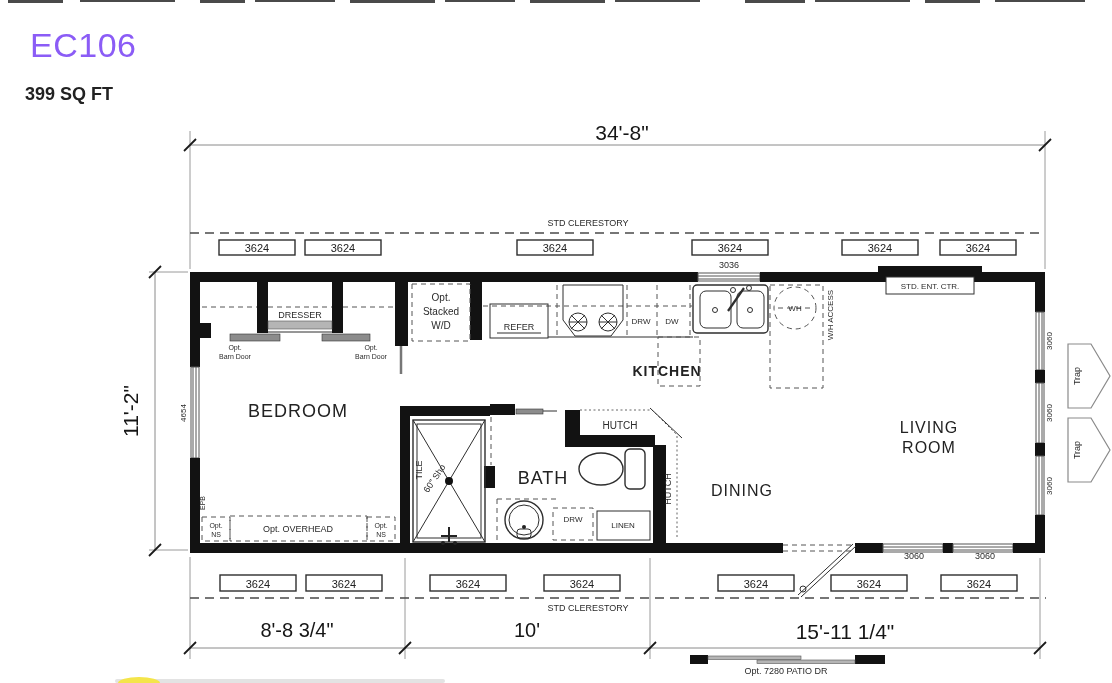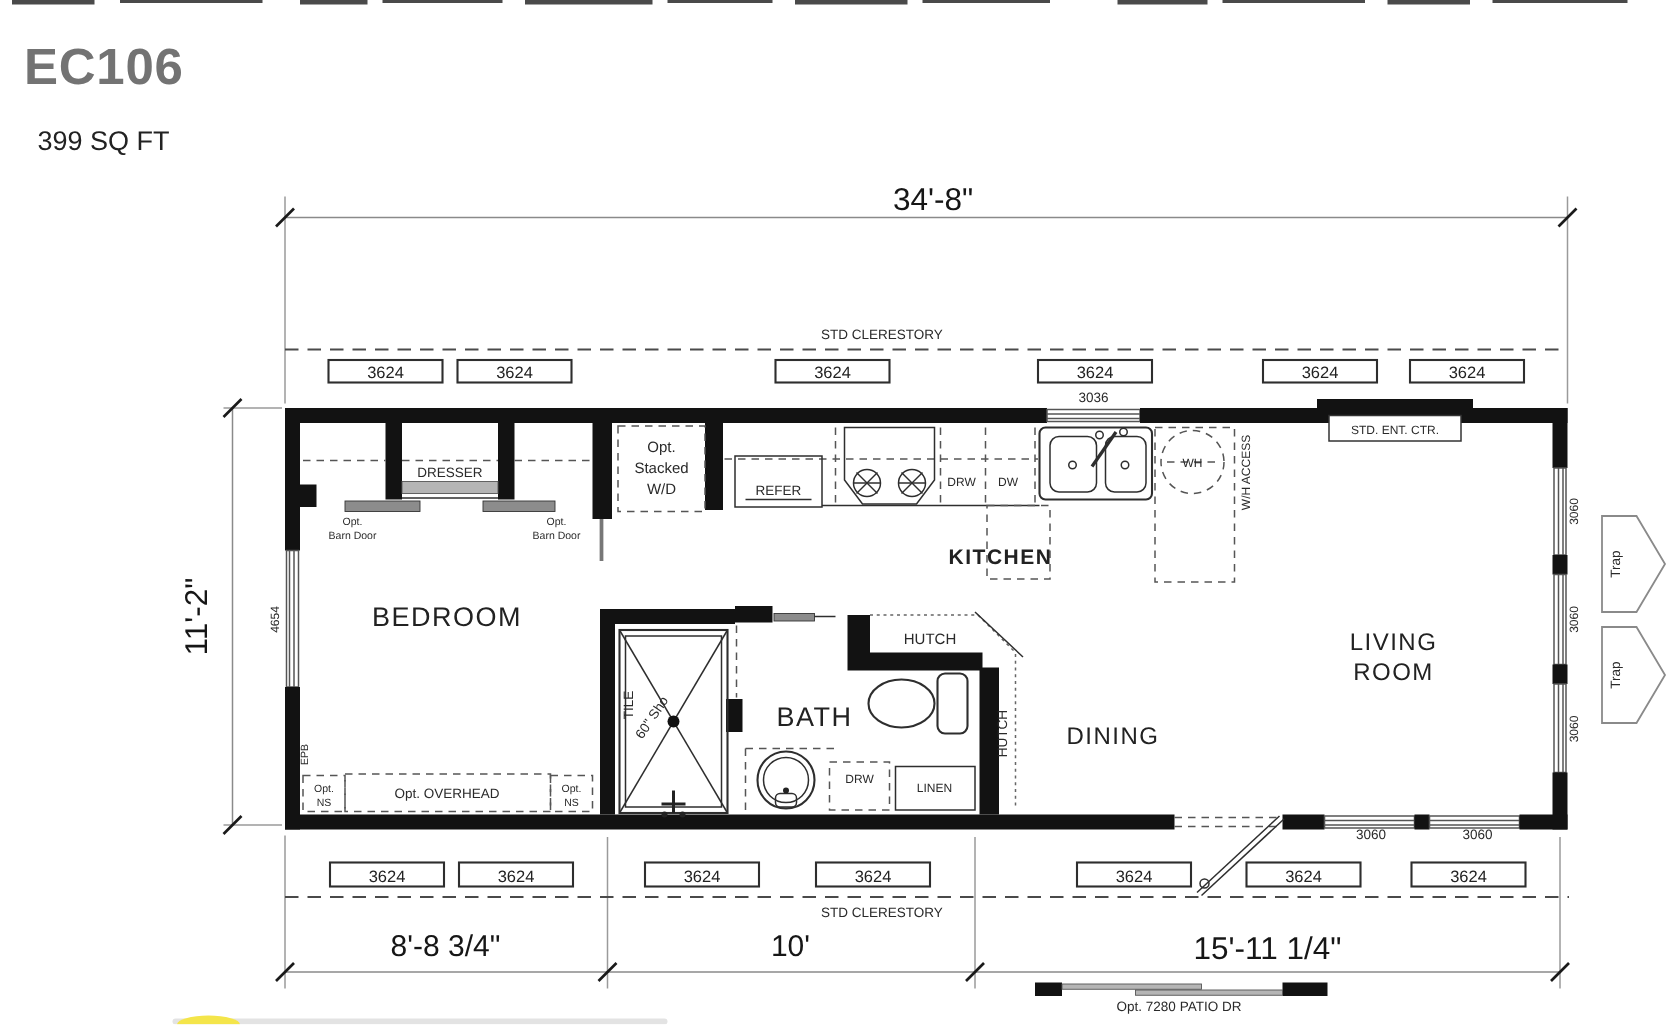--- a/index.html
+++ b/index.html
@@ -1,19 +1,19 @@
 <!DOCTYPE html>
 <html><head>
 <meta charset="utf-8">
 <style>
   html,body{margin:0;padding:0;background:#fff;}
   .stage{position:relative;width:1112px;height:683px;background:#fff;overflow:hidden;
          font-family:"Liberation Sans",sans-serif;}
-  .page-title{position:absolute;left:16px;top:26px;font-size:34px;font-weight:bold;color:#737373;letter-spacing:0.5px;}
-  .page-subtitle{position:absolute;left:25px;top:84px;font-size:18px;font-weight:400;color:#222;}
+  .page-title{position:absolute;left:30px;top:26px;font-size:34px;font-weight:normal;color:#8b5cf6;letter-spacing:0.5px;}
+  .page-subtitle{position:absolute;left:25px;top:84px;font-size:18px;font-weight:700;color:#222;}
   .top-artifact{position:absolute;top:0;left:0;width:1112px;height:4px;}
   .top-artifact i{position:absolute;top:0;display:block;background:#4a4a4a;}
   .bottom-bar{position:absolute;left:115px;top:679px;width:330px;height:4px;background:#e3e3e3;border-radius:2px;}
   .bottom-sun{position:absolute;left:118px;top:677px;width:42px;height:6px;background:#f4e54a;
               border-radius:50% 50% 0 0 / 100% 100% 0 0;}
   svg{position:absolute;left:0;top:0;}
   svg text{font-family:"Liberation Sans",sans-serif;fill:#222;text-anchor:middle;}
   .wall{fill:#121212;stroke:none;}
   .thin{fill:none;stroke:#2e2e2e;stroke-width:1;}
   .thin2{fill:none;stroke:#2e2e2e;stroke-width:1.4;}

